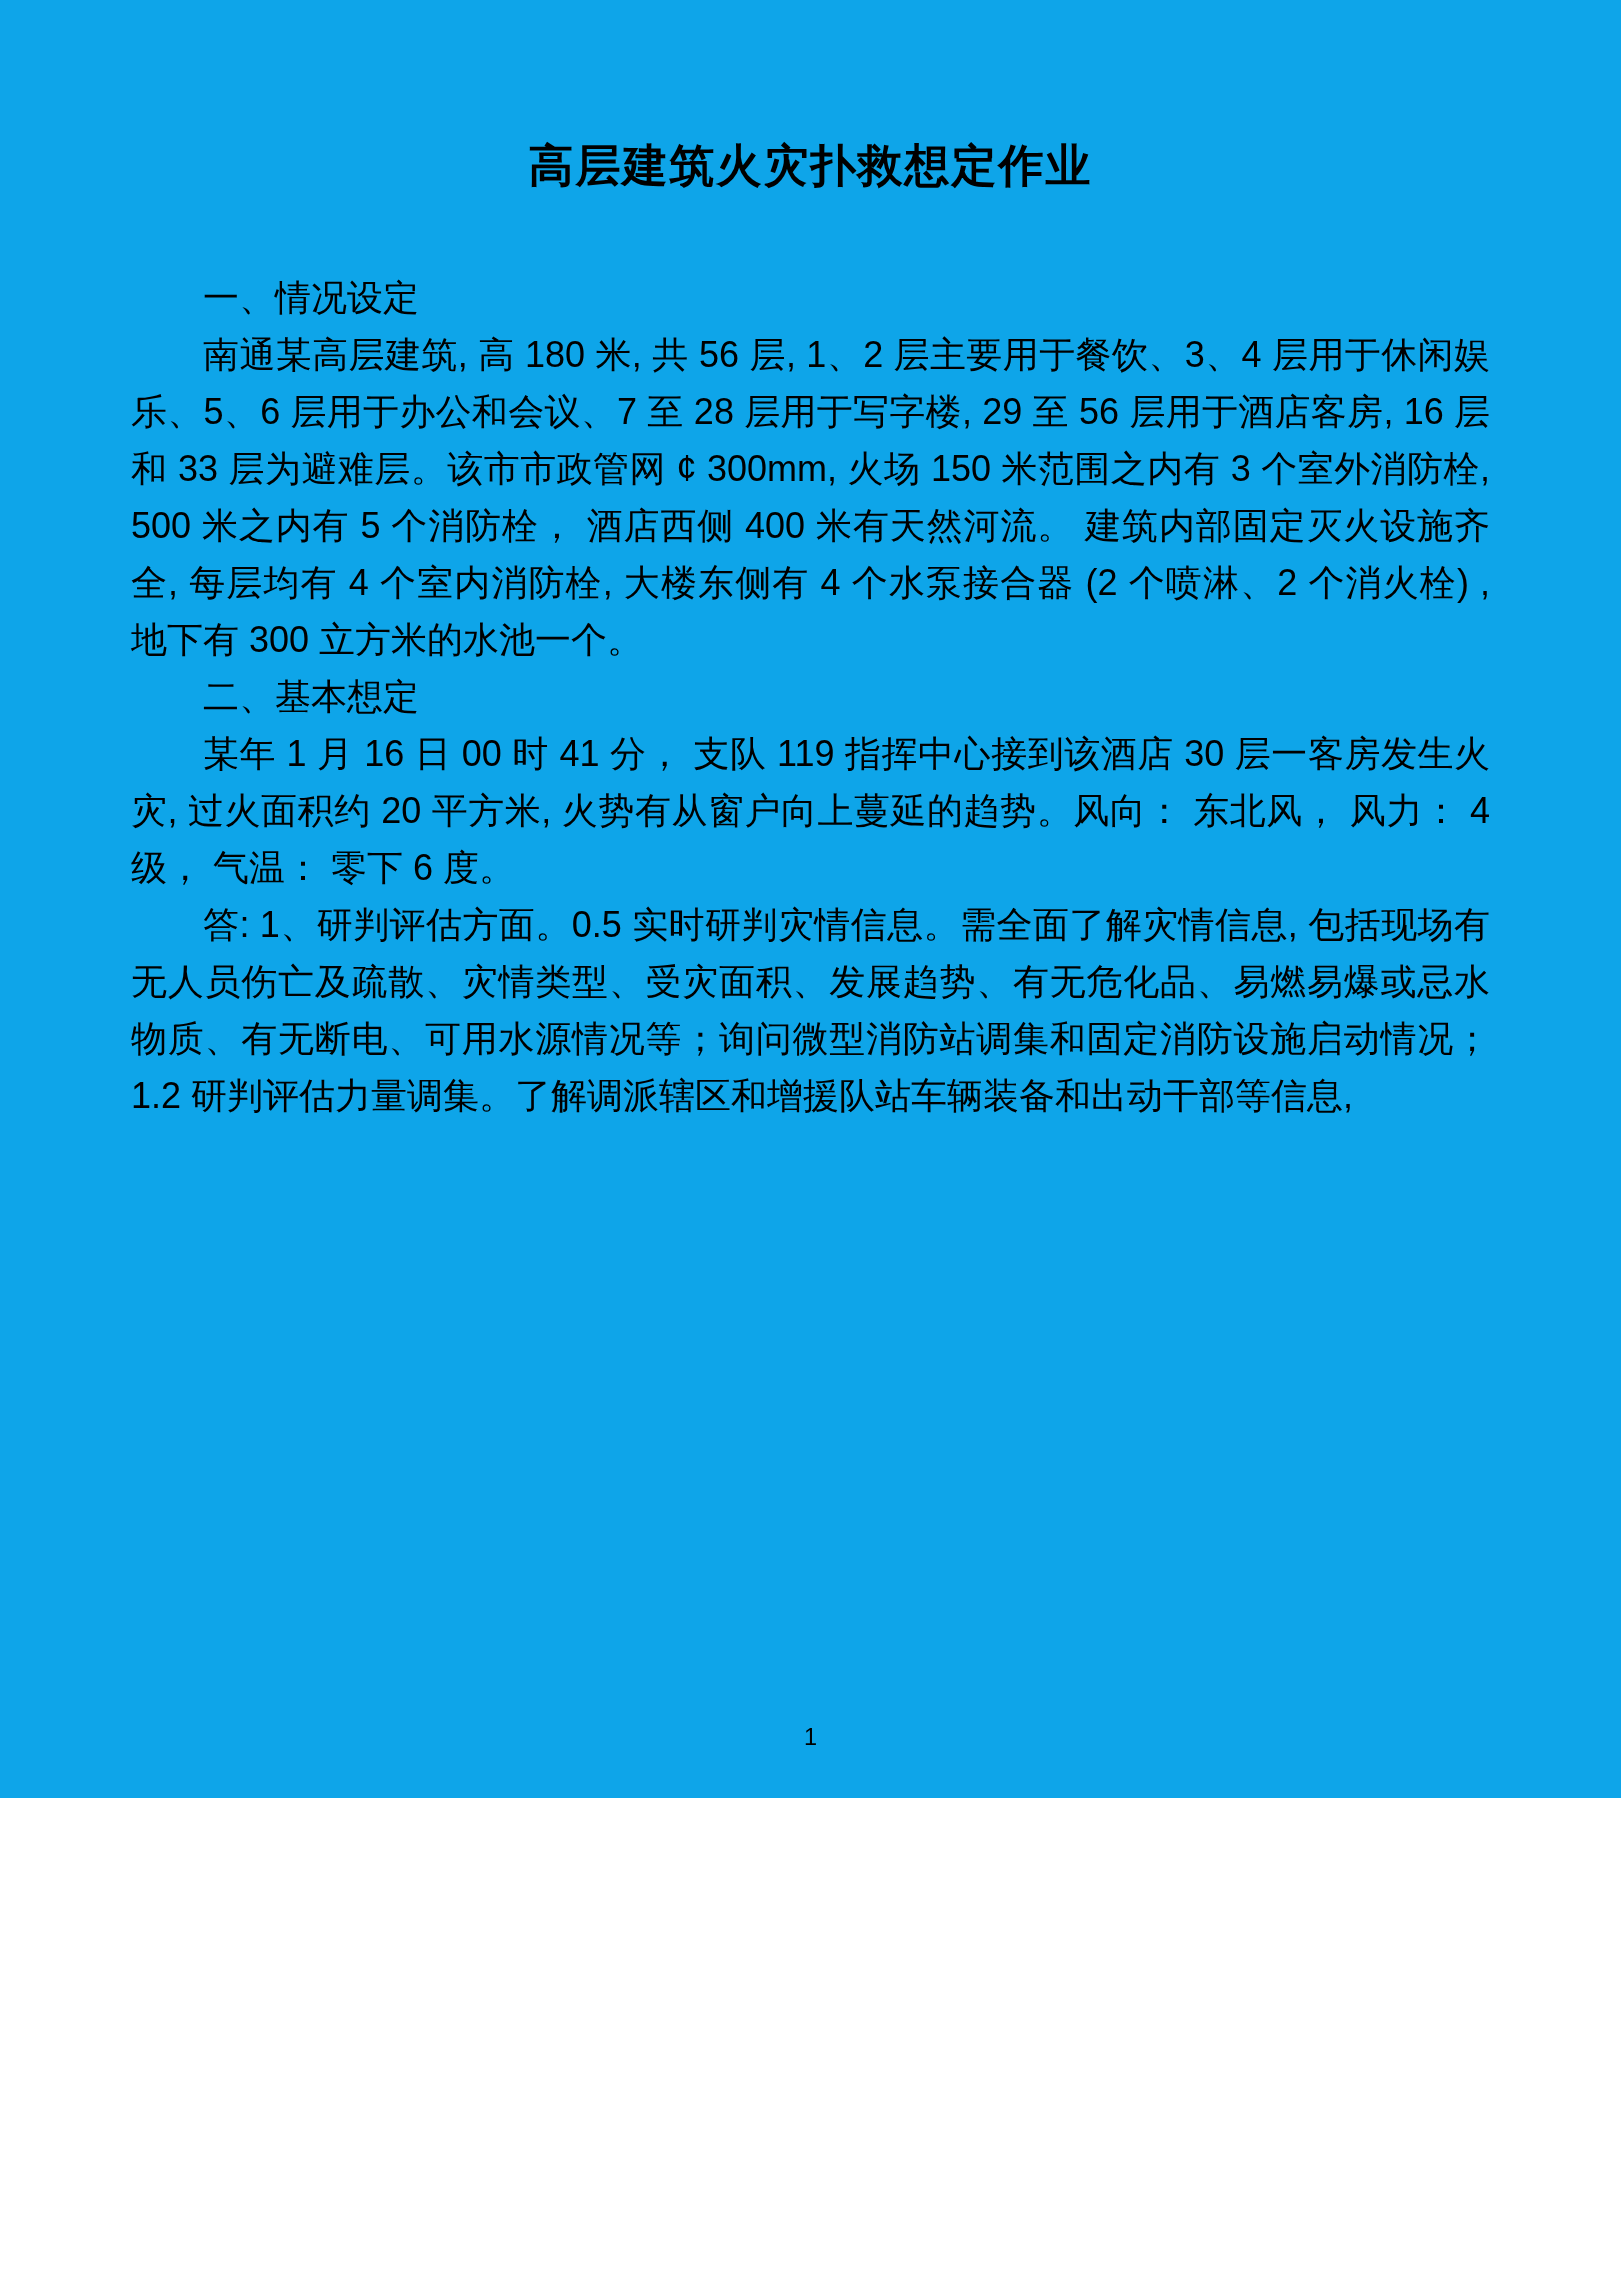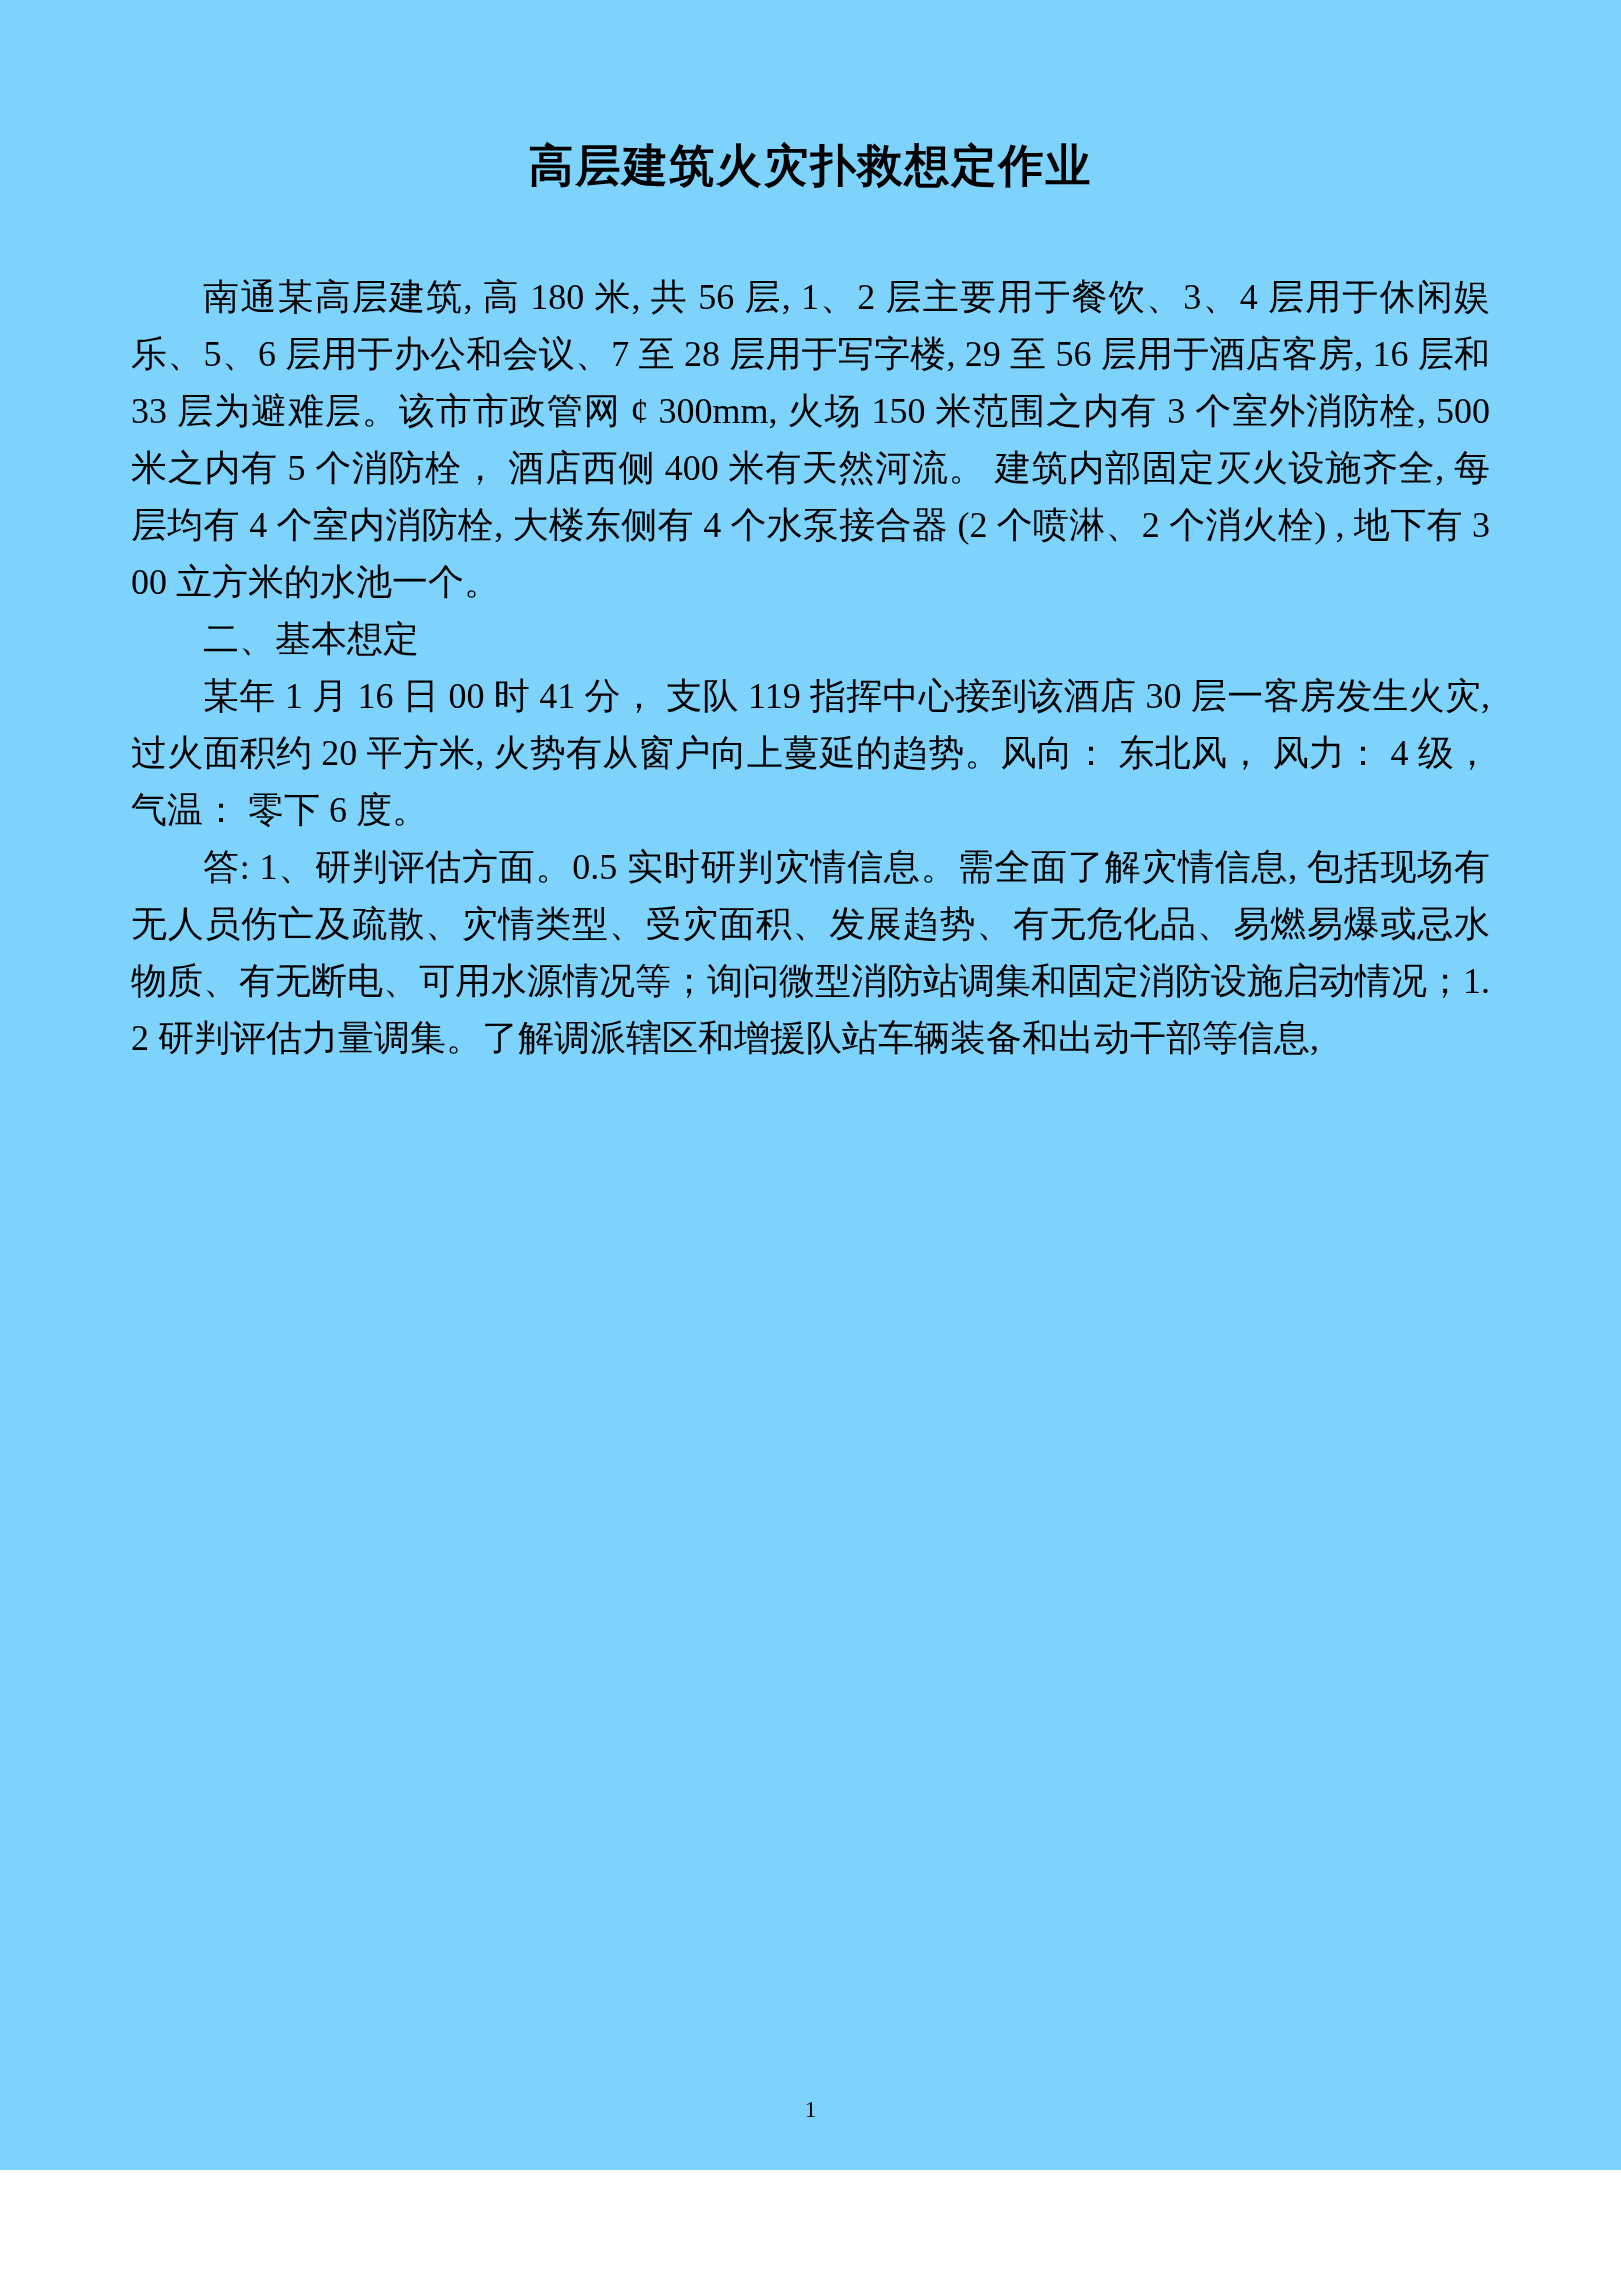--- a/index.html
+++ b/index.html
@@ -3,24 +3,24 @@
   <meta charset="utf-8">
   <style>
     html, body {
       margin: 0;
       padding: 0;
       background: #ffffff;
     }
     .page {
       position: relative;
       width: 1621px;
-      height: 2170px;
-      background: #7dd3fc;
+      height: 1798px;
+      background: #0ea5e9;
       color: #000000;
-      font-family: Liberation Serif, serif;
+      font-family: Liberation Sans, sans-serif;
       overflow: hidden;
       margin: 0 auto;
     }
     .content {
       position: absolute;
       left: 131px;
       right: 131px;
       top: 139px;
     }
     .doc-title {
@@ -49,20 +49,21 @@
       color: #000000;
     }
   </style>
 </head>
 <body>
 
 <div class="page">
   <div class="content">
     <h1 class="doc-title">高层建筑火灾扑救想定作业</h1>
 
+    <p class="para">一、情况设定</p>
 
     <p class="para">南通某高层建筑, 高 180 米, 共 56 层, 1、2 层主要用于餐饮、3、4 层用于休闲娱乐、5、6 层用于办公和会议、7 至 28 层用于写字楼, 29 至 56 层用于酒店客房, 16 层和 33 层为避难层。该市市政管网 ¢ 300mm, 火场 150 米范围之内有 3 个室外消防栓, 500 米之内有 5 个消防栓， 酒店西侧 400 米有天然河流。 建筑内部固定灭火设施齐全, 每层均有 4 个室内消防栓, 大楼东侧有 4 个水泵接合器 (2 个喷淋、2 个消火栓) , 地下有 300 立方米的水池一个。</p>
 
     <p class="para">二、基本想定</p>
 
     <p class="para">某年 1 月 16 日 00 时 41 分， 支队 119 指挥中心接到该酒店 30 层一客房发生火灾, 过火面积约 20 平方米, 火势有从窗户向上蔓延的趋势。风向： 东北风， 风力： 4 级， 气温： 零下 6 度。</p>
 
 
 
     <p class="para">答: 1、研判评估方面。0.5 实时研判灾情信息。需全面了解灾情信息, 包括现场有无人员伤亡及疏散、灾情类型、受灾面积、发展趋势、有无危化品、易燃易爆或忌水物质、有无断电、可用水源情况等；询问微型消防站调集和固定消防设施启动情况；1.2 研判评估力量调集。了解调派辖区和增援队站车辆装备和出动干部等信息,</p>

